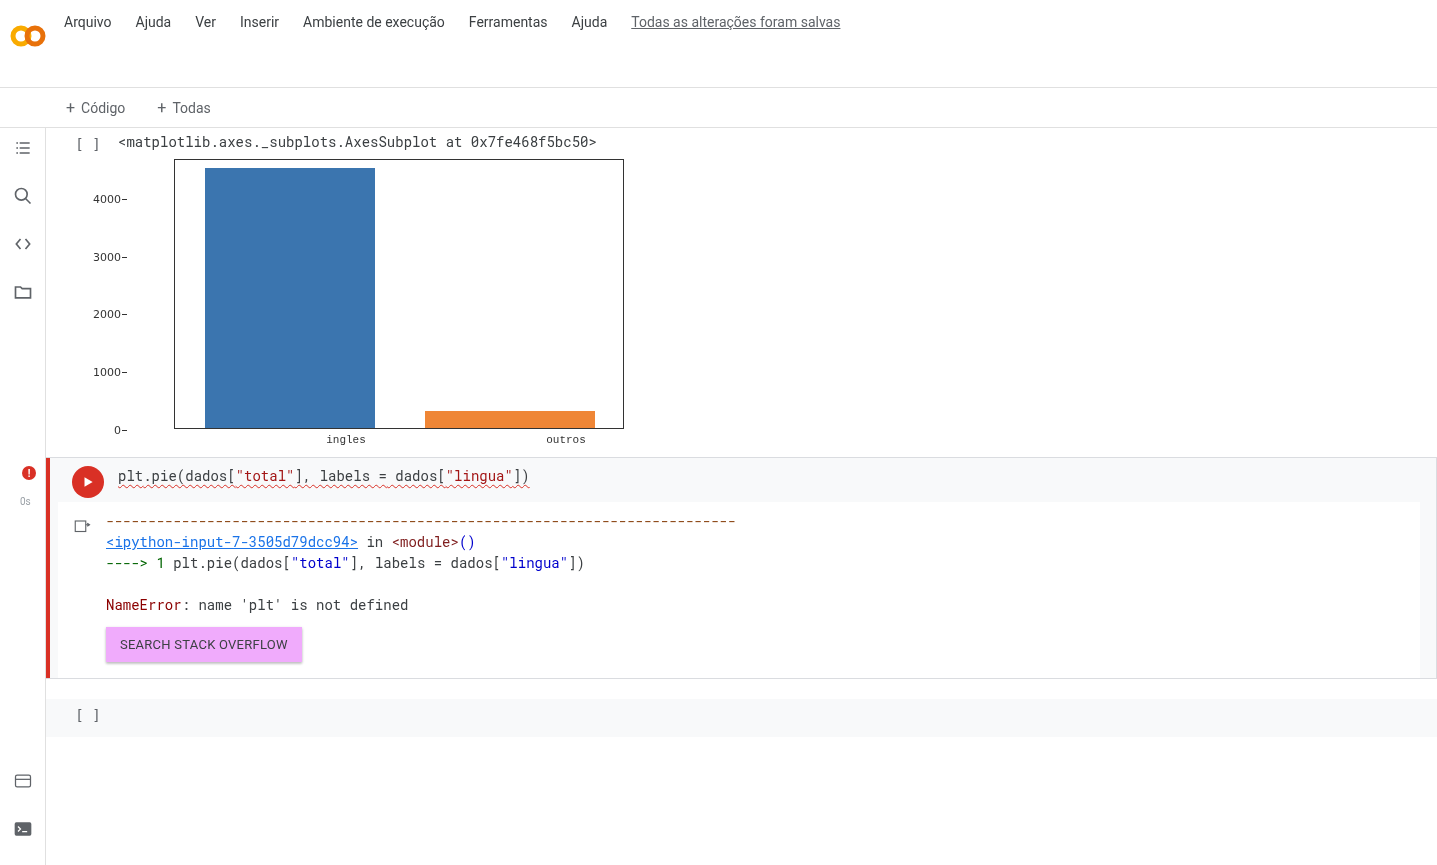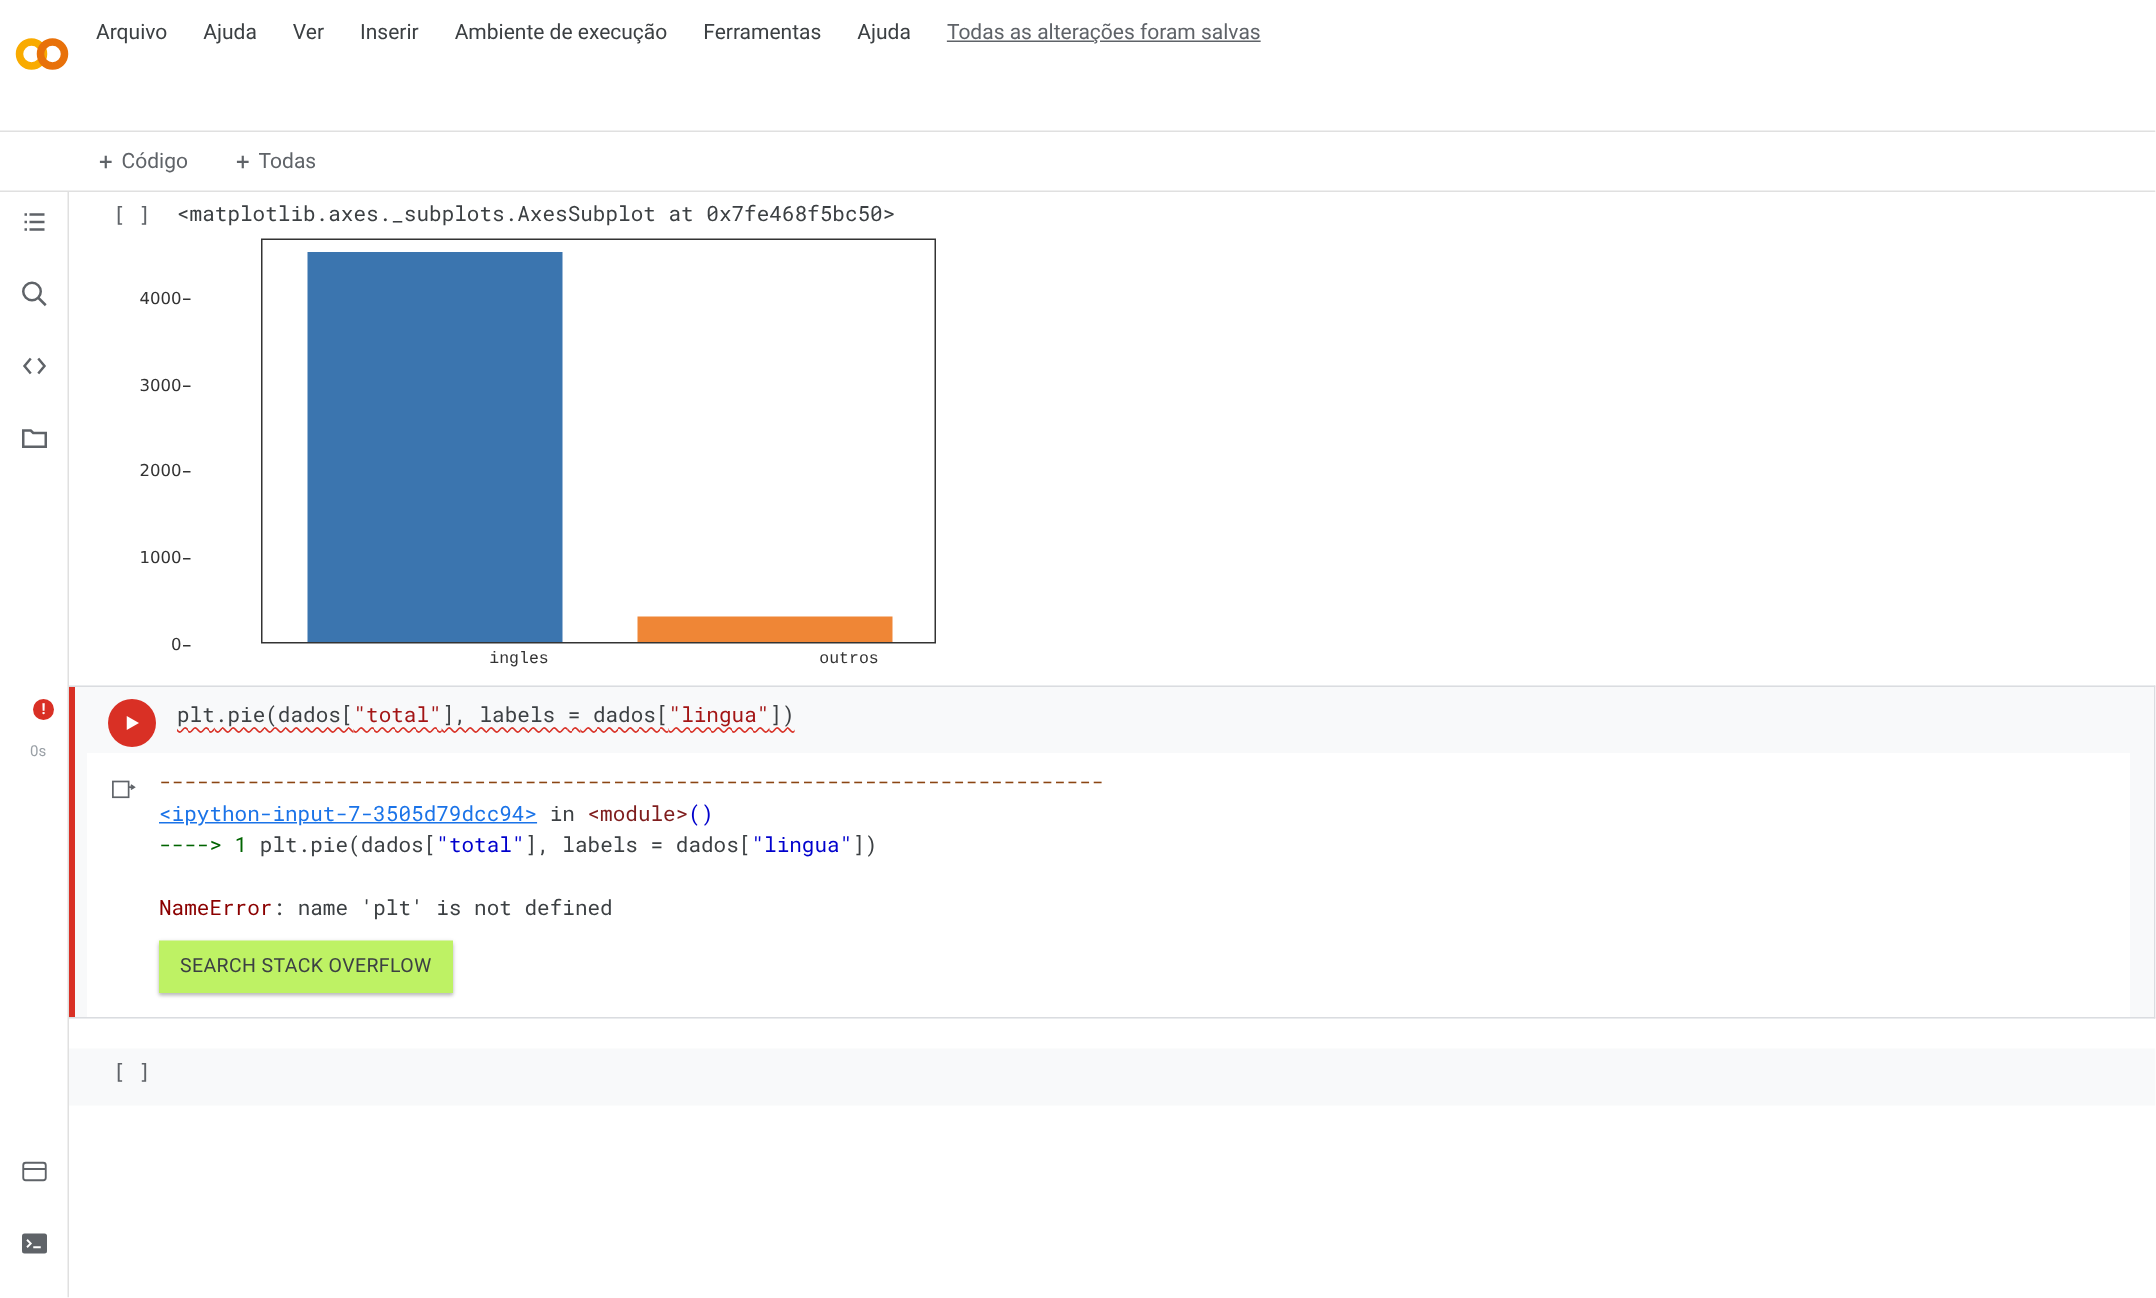--- a/index.html
+++ b/index.html
@@ -46,21 +46,21 @@
     .code-plain { text-decoration: underline wavy #d93025; text-decoration-thickness: 1px; text-underline-offset: 3px; }
     .output-block { background: #fff; padding: 8px 0 16px 0; }
     .output-icon { width: 48px; display: flex; justify-content: center; padding-top: 8px; }
     .traceback { font-family: 'Roboto Mono', monospace; font-size: 14px; line-height: 1.5; }
     .tb-dash { color: #8b4513; }
     .tb-red { color: #8b0000; }
     .tb-link { color: #1a73e8; text-decoration: underline; }
     .tb-cyan { color: #7f1d1d; }
     .tb-green { color: #006400; }
     .tb-blue { color: #0000cd; }
-    .so-btn { background: #bef264; border: none; padding: 10px 14px; font-size: 13px; color: #3c4043; font-family: Roboto, sans-serif; box-shadow: 0 1px 3px rgba(0,0,0,0.2), 0 2px 2px rgba(0,0,0,0.12); cursor: pointer; margin-top: 12px; letter-spacing: 0.25px; }
+    .so-btn { background: #f0abfc; border: none; padding: 10px 14px; font-size: 13px; color: #3c4043; font-family: Roboto, sans-serif; box-shadow: 0 1px 3px rgba(0,0,0,0.2), 0 2px 2px rgba(0,0,0,0.12); cursor: pointer; margin-top: 12px; letter-spacing: 0.25px; }
     .cell-empty { margin-top: 20px; background: #f8f9fa; }
     .output-row { display: flex; }
     .output-content { flex: 1; }
   </style>
 </head>
 <body>
 
 <div class="header">
   <div class="logo">
     <svg class="logo-svg" viewBox="0 0 36 36">

